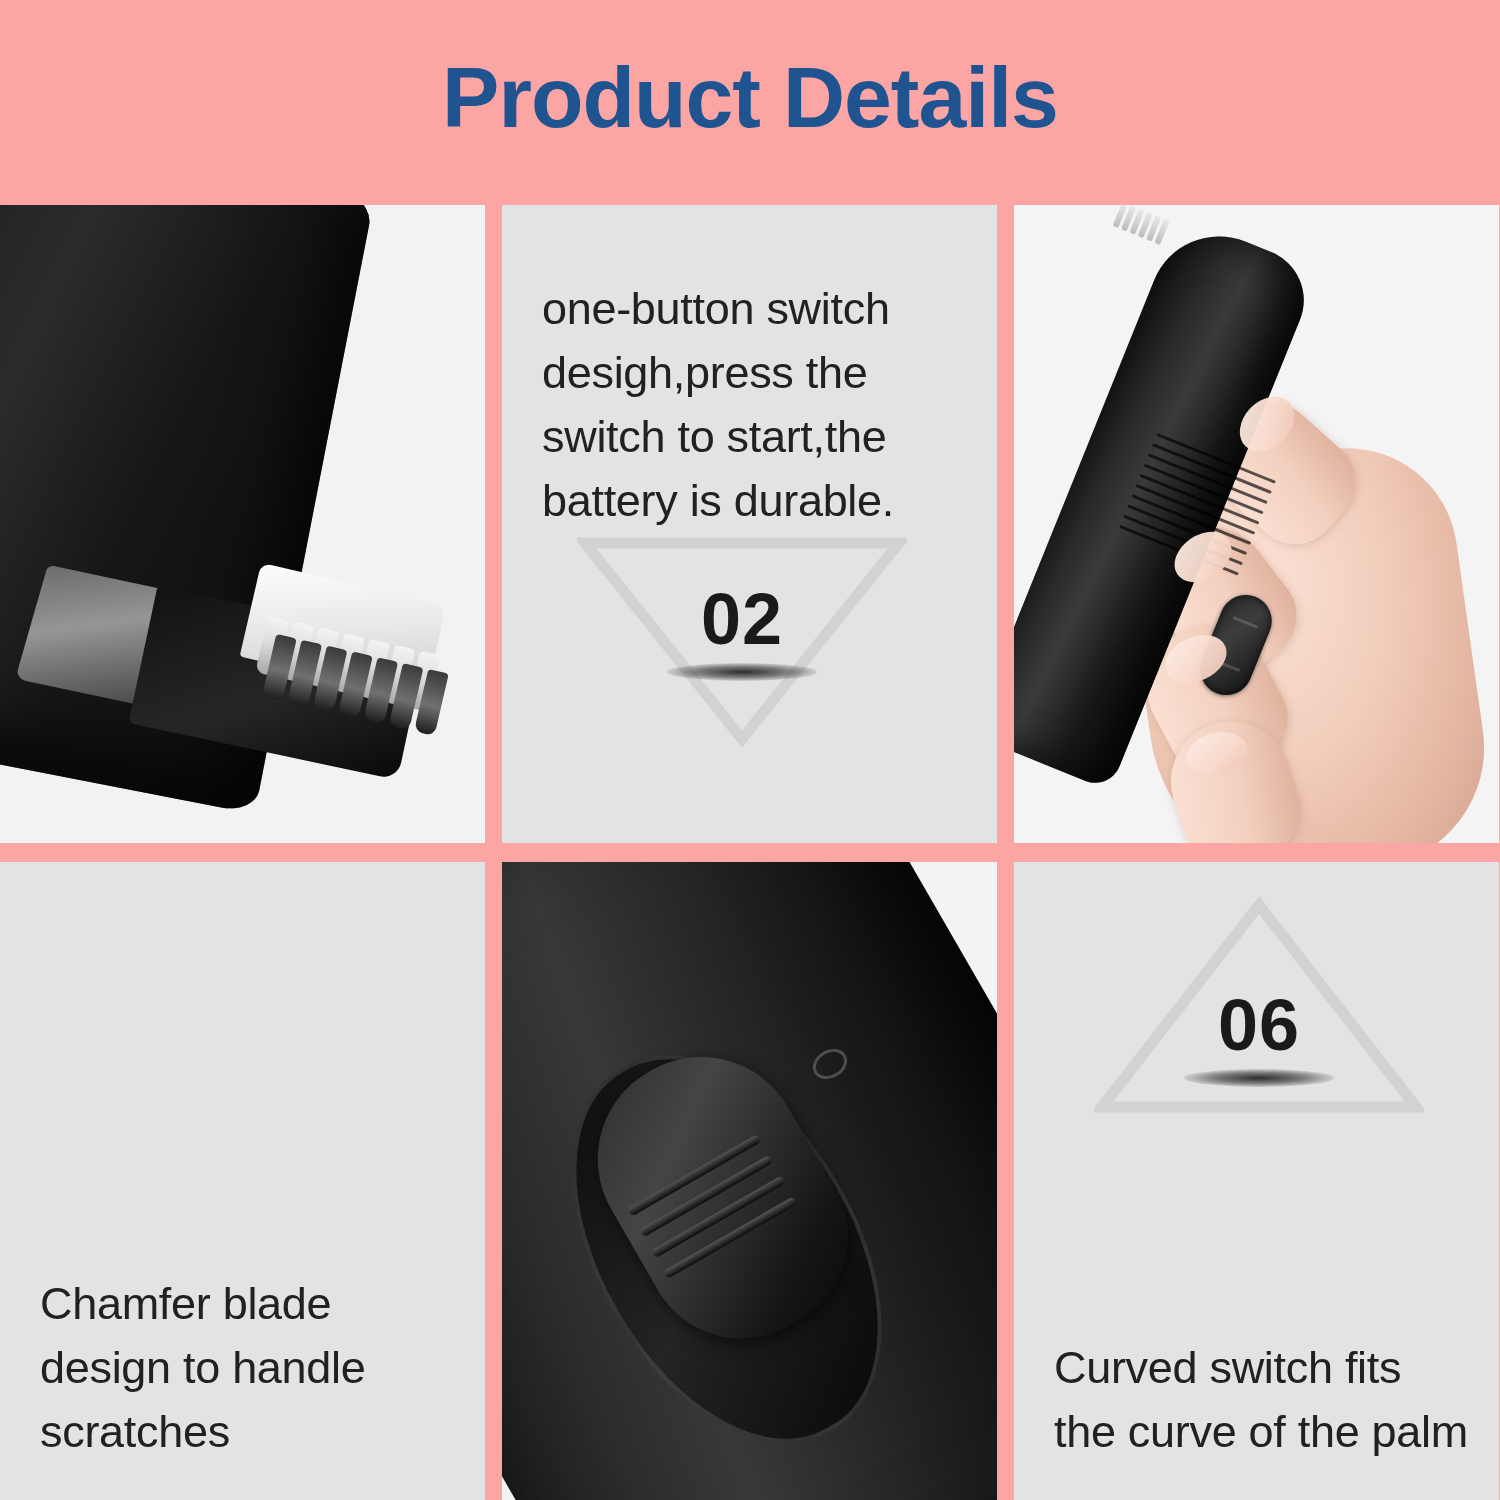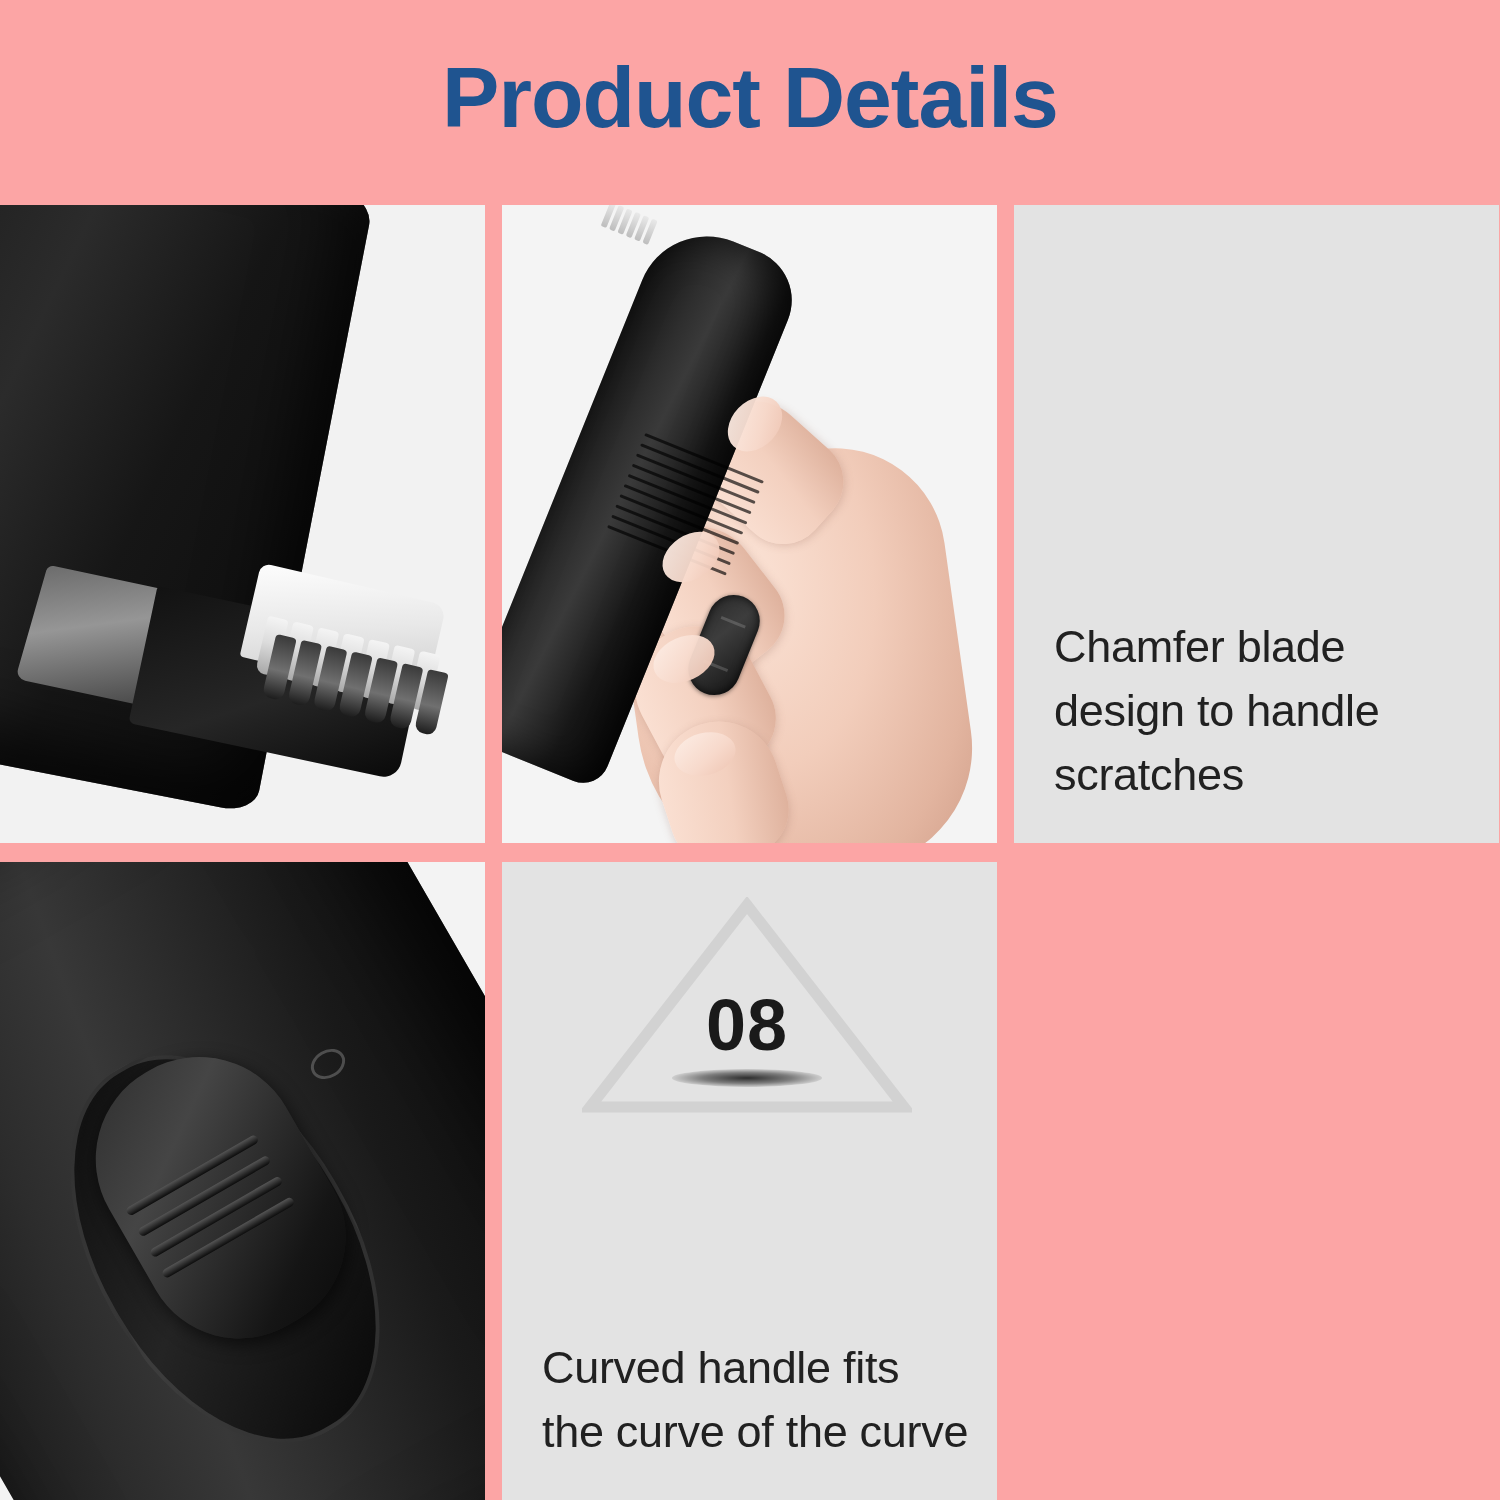--- a/index.html
+++ b/index.html
@@ -377,20 +377,31 @@
           <div class="t dark" style="left:38px"></div>
           <div class="t dark" style="left:64px"></div>
           <div class="t dark" style="left:90px"></div>
           <div class="t dark" style="left:116px"></div>
           <div class="t dark" style="left:142px"></div>
           <div class="t dark" style="left:168px"></div>
         </div>
       </div>
     </div>
 
+    <div class="cell textcard">
+      <div class="card-text top">one-button switch desigh,press the switch to start,the battery is durable.</div>
+
+      <div class="badge badge-02">
+        <svg class="tri" viewBox="0 0 330 212" preserveAspectRatio="none">
+          <polygon points="8,8 322,8 165,204" fill="none" stroke="#D2D2D2" stroke-width="11"></polygon>
+        </svg>
+        <div class="shadow"></div>
+        <div class="num">02</div>
+      </div>
+    </div>
 
     <div class="cell photo">
       <div class="hand-scene">
         <div class="palm"></div>
         <div class="finger f1"></div>
         <div class="finger f2"></div>
         <div class="finger f3"></div>
         <div class="finger f4"></div>
         <div class="trimmer"></div>
         <div class="trimmer-tip">
@@ -440,20 +451,20 @@
         <div class="macro-dot"></div>
       </div>
     </div>
 
     <div class="cell textcard">
       <div class="badge badge-03">
         <svg class="tri" viewBox="0 0 330 218" preserveAspectRatio="none">
           <polygon points="165,8 322,210 8,210" fill="none" stroke="#D2D2D2" stroke-width="11"></polygon>
         </svg>
         <div class="shadow"></div>
-        <div class="num">08</div>
+        <div class="num">06</div>
       </div>
 
-      <div class="card-text lower">Curved handle fits the curve of the curve</div>
+      <div class="card-text lower">Curved switch fits the curve of the palm</div>
     </div>
 
   </div>
 </div>
 
 </body></html>

